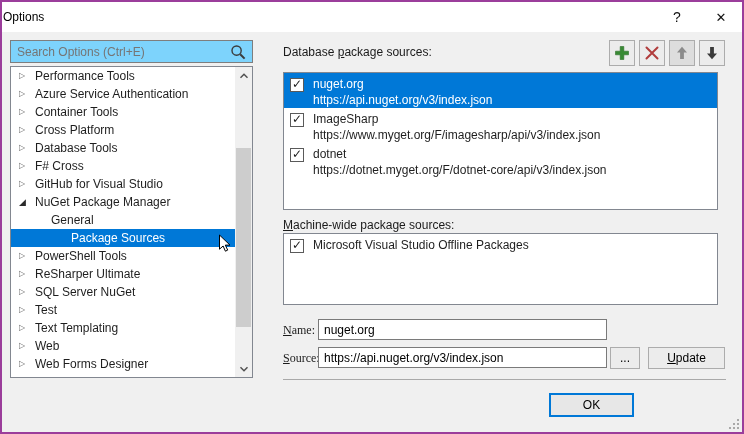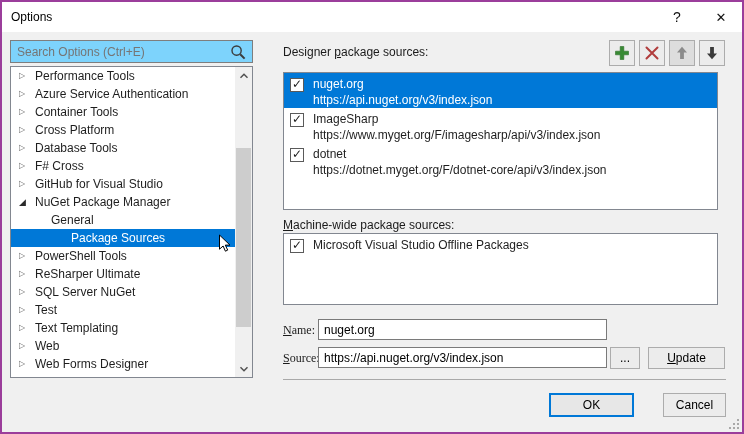--- a/index.html
+++ b/index.html
@@ -4,21 +4,21 @@
 <style>
   :root{
     --accent:#9B3D9B; --sel:#0078D7; --dlg-bg:#F0F0F0; --ctl-border:#828790;
     --btn-bg:#ECECEC; --btn-border:#ACACAC; --txt:#1E1E1E;
   }
   *{margin:0;padding:0;box-sizing:border-box;}
   html,body{background:#CBCBCB;}
   body{font-family:"Liberation Sans","DejaVu Sans",sans-serif;font-size:12px;color:var(--txt);}
   .window{position:relative;width:744px;height:434px;background:#fff;border:2px solid var(--accent);overflow:hidden;}
   .titlebar{position:absolute;left:0;top:0;right:0;height:30px;background:#fff;display:flex;align-items:center;}
-  .title{margin-left:9px;font-size:12px;color:#000;}
+  .title{margin-left:1px;font-size:12px;color:#000;}
   .cap-btn{position:absolute;top:0;width:34px;height:30px;display:flex;align-items:center;justify-content:center;font-size:14px;color:#111;cursor:default;}
   .help-btn{right:48px;}
   .close-btn{right:4px;font-family:"DejaVu Sans",sans-serif;font-size:13px;}
   .body{position:absolute;left:0;top:30px;right:0;bottom:0;background:var(--dlg-bg);}
 
   
   .search{position:absolute;left:8px;top:8px;width:243px;height:23px;border:1px solid #7E7E7E;background:#7dd3fc;
     font:12px "Liberation Sans","DejaVu Sans",sans-serif;color:#5f5f5f;padding:0 24px 0 6px;outline:none;}
   .search-icon{position:absolute;left:228px;top:12px;width:16px;height:16px;}
   .tree{position:absolute;left:8px;top:34px;width:243px;height:312px;background:#fff;border:1px solid var(--ctl-border);overflow:hidden;}
@@ -169,21 +169,21 @@
               <polyline points="1.5,2.2 5,5.8 8.5,2.2" fill="none" stroke="#505050" stroke-width="1.4"></polyline>
             </svg>
         </div>
       </div>
     </div>
 
     <svg class="cursor" width="14" height="20" viewBox="0 0 14 20">
       <path d="M1.5 1 L1.5 15.2 L5.1 12 L7.4 17.2 L9.7 16.1 L7.3 11.1 L12 11.1 Z" fill="#fff" stroke="#000" stroke-width="1"></path>
     </svg>
 
-    <div class="group-label" style="top:13px"><span>Designer </span><span class="mn">p</span><span>ackage sources:</span></div>
+    <div class="group-label" style="top:13px"><span>Database </span><span class="mn">p</span><span>ackage sources:</span></div>
 
     <div class="toolbar">
       <div class="tbtn">
         <svg width="18" height="18" viewBox="0 0 18 18">
           <path d="M7.2 2.5 h3.6 v4.7 h4.7 v3.6 h-4.7 v4.7 H7.2 v-4.7 H2.5 V7.2 h4.7 Z" fill="#388A34" stroke="#2C6E29" stroke-width="0.6"></path>
         </svg>
       </div>
       <div class="tbtn">
         <svg width="18" height="18" viewBox="0 0 18 18">
           <path d="M3.5 3.5 L14.5 14.5 M14.5 3.5 L3.5 14.5" stroke="#B13C3C" stroke-width="2" stroke-linecap="round" fill="none"></path>
@@ -252,21 +252,20 @@
 
     <div class="pushbtn" id="browse-btn">...</div>
     <div class="pushbtn" id="update-btn">
         <span class="mn">U</span>
         <span>pdate</span>
       </div>
 
     <div class="separator"></div>
 
     <div class="pushbtn" id="ok-btn">OK</div>
-    <div class="pushbtn" id="cancel-btn">Cancel</div>
 
     <svg class="grip" width="13" height="13" viewBox="0 0 13 13">
       <g fill="#A9A9A9">
         <rect x="10" y="2" width="2" height="2"></rect>
           <rect x="10" y="6" width="2" height="2"></rect>
           <rect x="10" y="10" width="2" height="2"></rect>
         <rect x="6" y="6" width="2" height="2"></rect>
           <rect x="6" y="10" width="2" height="2"></rect>
         <rect x="2" y="10" width="2" height="2"></rect>
       </g>

